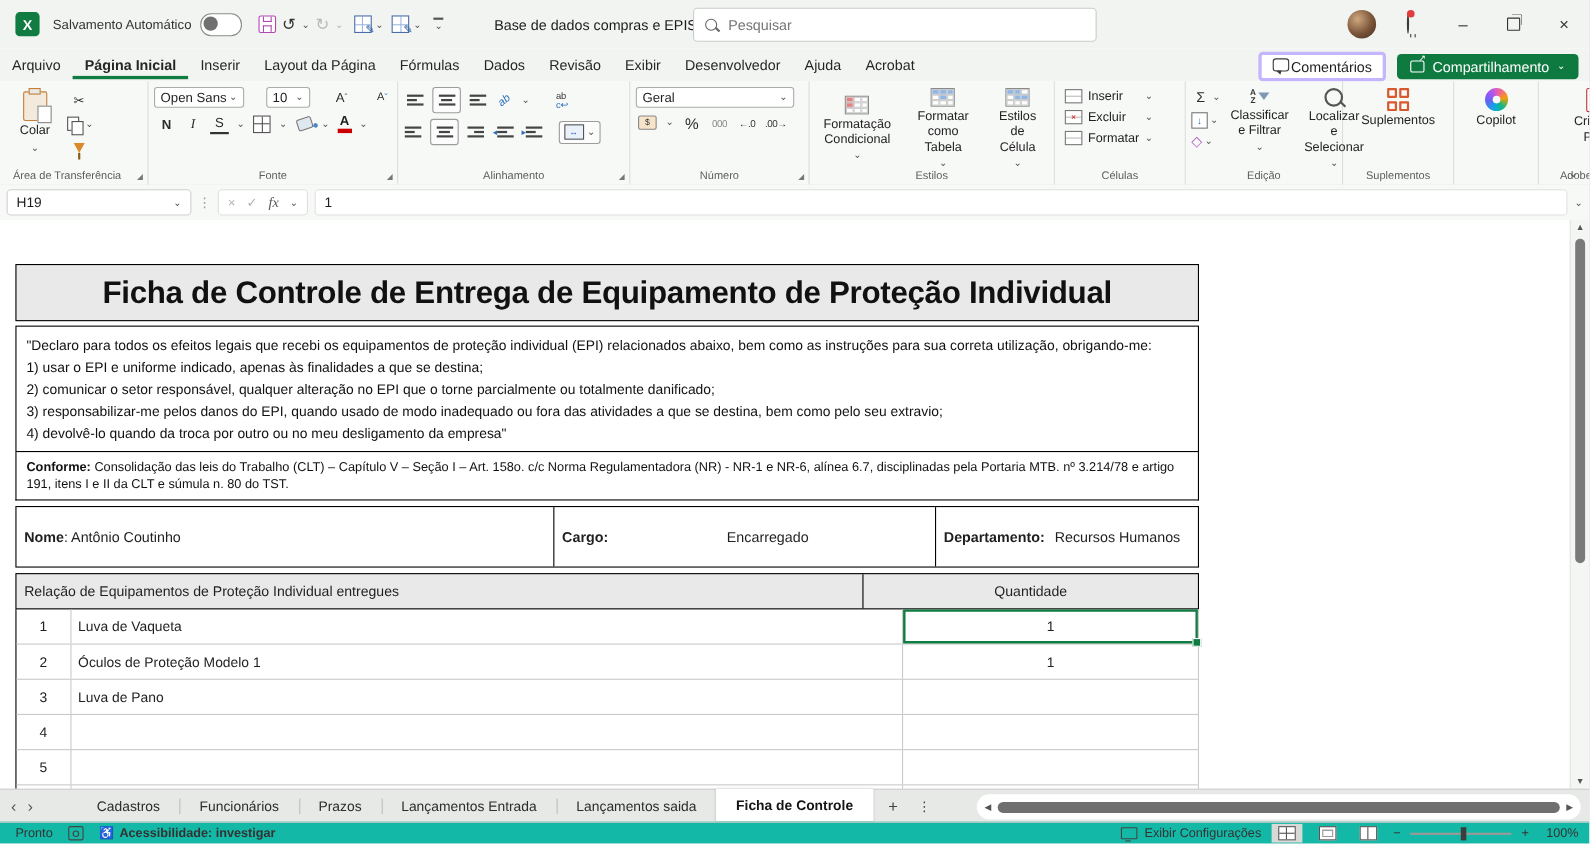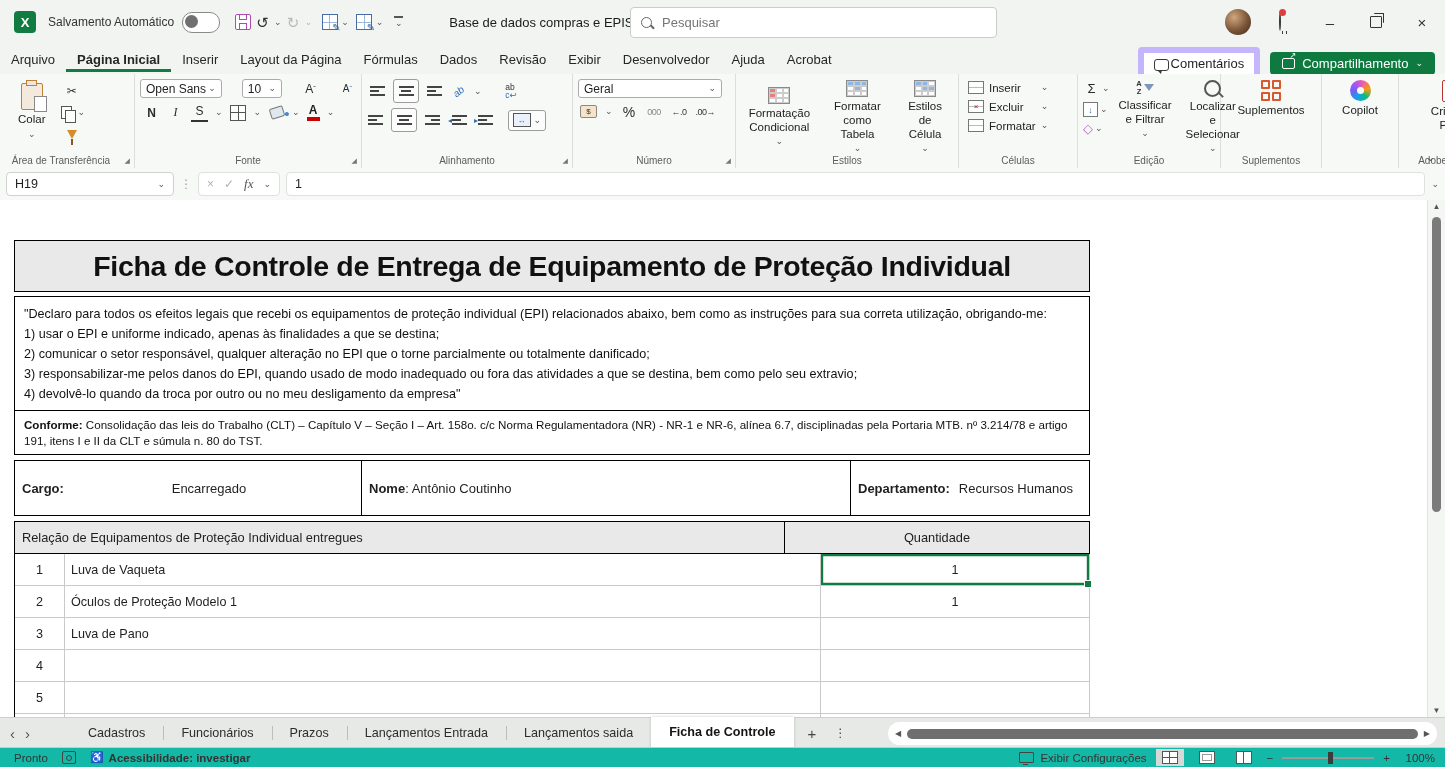--- a/index.html
+++ b/index.html
@@ -39,21 +39,21 @@
   .bulb:after{content:"";position:absolute;left:2px;bottom:-4px;width:3px;height:3px;border-left:1.6px solid #3a3a3a;border-right:1.6px solid #3a3a3a;}
   .reddot{position:absolute;top:-4px;right:-5px;width:7px;height:7px;border-radius:50%;background:#e03e3e;}
   .winbtn{width:46px;height:44px;display:flex;align-items:center;justify-content:center;font-size:15px;color:#333;}
   .maxic{width:10px;height:10px;border:1.2px solid #333;border-radius:1px;position:relative;}
   .maxic:before{content:"";position:absolute;top:-4px;left:3px;width:9px;height:9px;border-top:1.2px solid #333;border-right:1.2px solid #333;border-radius:1px;}
   
   .tabrow{position:absolute;top:44px;left:0;right:0;height:30px;background:#f2f4f2;display:flex;align-items:center;font-size:13px;}
   .rtab{padding:5px 11px;color:#262626;cursor:default;}
   .rtab.active{font-weight:bold;border-bottom:3px solid #107c41;padding-bottom:2px;}
   .tabrow-right{position:absolute;right:10px;top:47px;display:flex;align-items:center;gap:10px;}
-  .cmt{display:flex;align-items:flex-end;gap:2px;border:6px solid #c4b5fd;background:#fff;border-radius:4px;padding:3px 10px;font-size:13px;}
+  .cmt{display:flex;align-items:flex-start;gap:2px;border:3px solid #c4b5fd;background:#fff;border-radius:4px;padding:3px 10px;font-size:13px;}
   .bub{width:13px;height:10px;border:1.5px solid #3a3a3a;border-radius:3px;position:relative;}
   .bub:after{content:"";position:absolute;left:2px;bottom:-4px;border-left:4px solid transparent;border-right:1px solid transparent;border-top:4px solid #3a3a3a;}
   .sharebtn{display:flex;align-items:center;gap:7px;background:#0f7a40;color:#fff;border-radius:4px;padding:4px 12px;font-size:13px;}
   .shareic{width:11px;height:9px;border:1.4px solid #fff;border-radius:2px;position:relative;}
   .shareic:after{content:"↗";position:absolute;top:-8px;right:-2px;font-size:8px;color:#fff;}
   
   .ribbon{position:absolute;top:74px;left:0;right:0;height:94px;background:#f7f9f7;border-bottom:1px solid #d7d9d7;display:flex;}
   .grp{position:relative;border-right:1px solid #dcdedc;padding:5px 5px 16px 5px;display:flex;align-items:flex-start;flex:none;}
   .grp-label{position:absolute;bottom:2px;left:0;right:12px;text-align:center;font-size:10px;color:#5c5c5c;white-space:nowrap;}
   .grp-label.full{right:0;}
@@ -627,27 +627,27 @@
         <div>2) comunicar o setor responsável, qualquer alteração no EPI que o torne parcialmente ou totalmente danificado;</div>
         <div>3) responsabilizar-me pelos danos do EPI, quando usado de modo inadequado ou fora das atividades a que se destina, bem como pelo seu extravio;</div>
         <div>4) devolvê-lo quando da troca por outro ou no meu desligamento da empresa"</div>
       </div>
 
       <div class="fconf">
         <b>Conforme:</b><span> Consolidação das leis do Trabalho (CLT) – Capítulo V – Seção I – Art. 158o. c/c Norma Regulamentadora (NR) - NR-1 e NR-6, alínea 6.7, disciplinadas pela Portaria MTB. nº 3.214/78 e artigo 191, itens I e II da CLT e súmula n. 80 do TST.</span>
       </div>
 
       <div class="fids">
+        <div class="fid" style="width:474px">
+          <span class="lab">Nome</span>
+            <span>: Antônio Coutinho</span>
+        </div>
         <div class="fid" style="width:332px">
           <span class="lab">Cargo:</span>
             <span class="ctr">Encarregado</span>
-        </div>
-        <div class="fid" style="width:474px">
-          <span class="lab">Nome</span>
-            <span>: Antônio Coutinho</span>
         </div>
         <div class="fid" style="flex:1">
           <span class="lab">Departamento:</span>
             <span class="ctr">Recursos Humanos</span>
         </div>
       </div>
 
       <div class="fhead">
         <div class="hl">Relação de Equipamentos de Proteção Individual entregues</div>
         <div class="hr">Quantidade</div>

